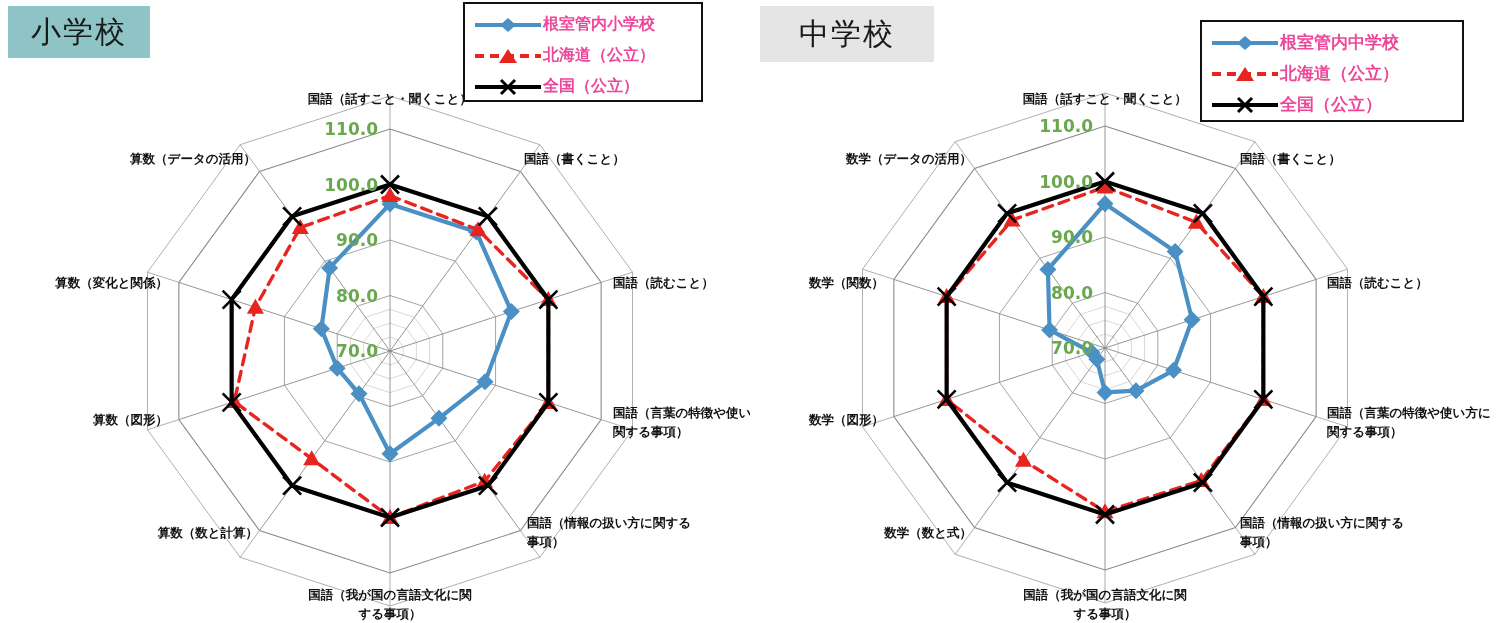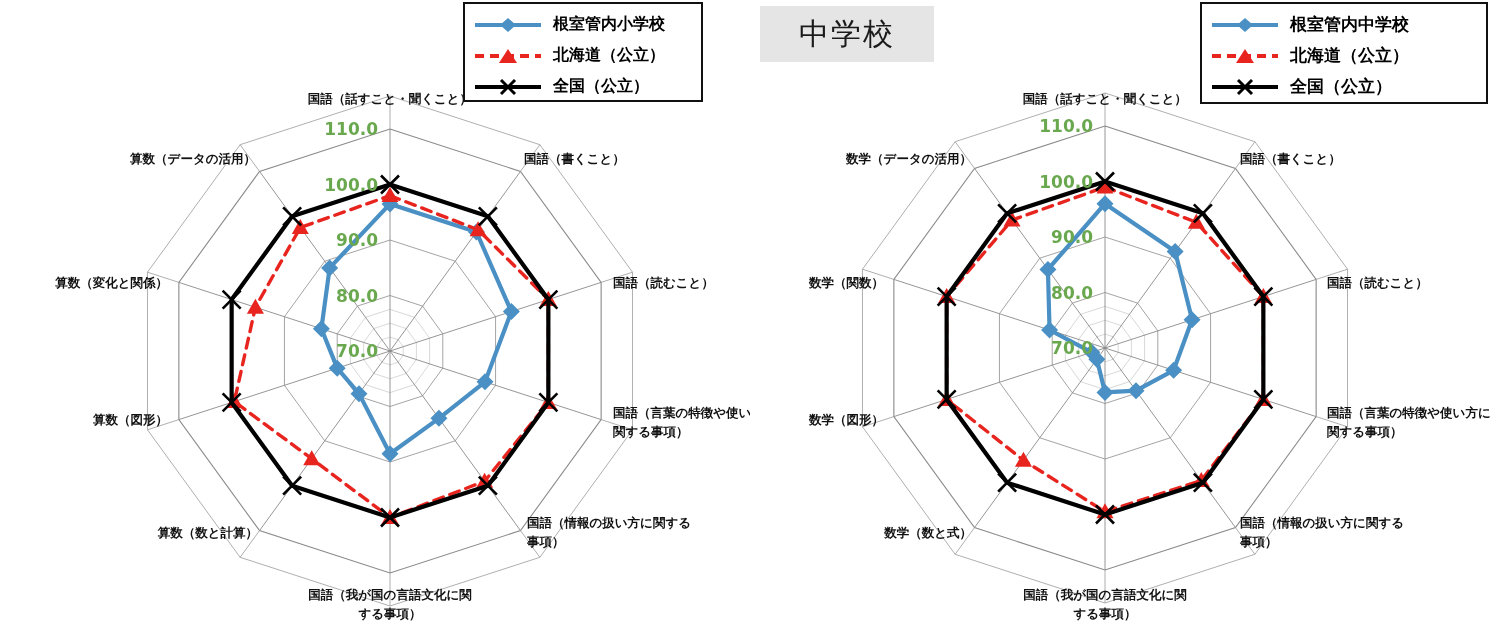--- a/index.html
+++ b/index.html
@@ -18,43 +18,44 @@
     font-family:"DejaVu Sans","Liberation Sans",sans-serif;
   }
   .badge-left{left:8px;top:6px;width:142px;height:52px;background:#8fc4c6;}
   .badge-right{left:10px;top:6px;width:174px;height:56px;background:#e5e5e5;}
 
   .legend{
     position:absolute;border:2px solid #111;background:#fff;
     padding:5px 10px 5px 8px;box-sizing:border-box;
   }
   .legend-left{left:463px;top:2px;width:240px;height:100px;}
-  .legend-right{left:450px;top:2px;width:288px;height:102px;}
+  .legend-right{left:450px;top:20px;width:264px;height:102px;}
   .legend-row{display:flex;align-items:center;height:31px;}
   .legend-sample{width:70px;height:20px;flex:0 0 70px;}
   .legend-label{
-    font-size:16px;color:#000000;white-space:nowrap;margin-left:10px;
+    font-size:16px;color:#ec4899;white-space:nowrap;margin-left:0;
     font-family:Liberation Sans, sans-serif;font-weight:bold;
   }
   .legend-right .legend-label{font-size:17px;}
 
   svg{display:block;}
   .axis-label{
     font-size:12.5px;fill:#111;font-weight:bold;
     font-family:"DejaVu Sans","Liberation Sans",sans-serif;
   }
   .tick-label{
     font-size:17px;fill:#6aa84f;font-weight:bold;
     font-family:"DejaVu Sans","Liberation Sans",sans-serif;
   }
 </style>
 </head>
 <body>
 
 <div class="panel panel-left">
+  <div class="title-badge badge-left">小学校</div>
 
   <div class="legend legend-left">
     <div class="legend-row">
       <svg class="legend-sample" viewBox="0 0 70 20">
         <line x1="2" y1="10" x2="68" y2="10" stroke="#4a90c4" stroke-width="4"></line>
         <polygon points="35,3 43,10 35,17 27,10" fill="#4a90c4"></polygon>
       </svg>
       <span class="legend-label">根室管内小学校</span>
     </div>
     <div class="legend-row">

